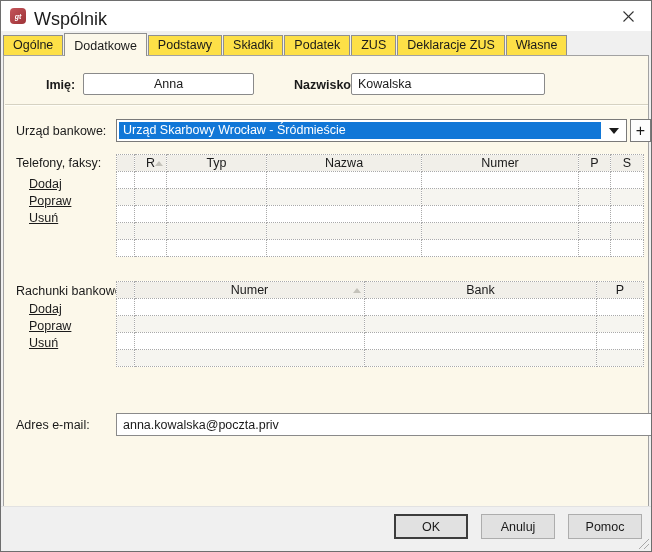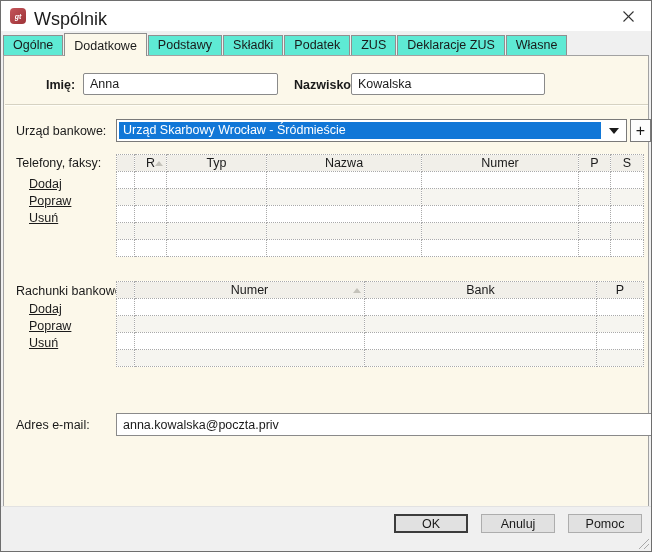--- a/index.html
+++ b/index.html
@@ -9,21 +9,21 @@
   
   .titlebar{position:absolute;left:0;top:0;right:0;height:30px;background:#ffffff;}
   .app-icon{position:absolute;left:9px;top:7px;width:16px;height:16px;border-radius:4px;
             background:linear-gradient(135deg,#c4555a,#9e3338);display:flex;align-items:center;justify-content:center;
             color:#fff;font-size:7px;font-style:italic;font-weight:bold;}
   .title-text{position:absolute;left:33px;top:8px;font-size:18px;}
   .close-btn{position:absolute;right:0;top:0;width:45px;height:30px;display:flex;align-items:center;justify-content:center;}
 
   
   .tabbar{position:absolute;left:0;top:30px;right:0;height:24px;display:flex;align-items:flex-end;padding-left:2px;z-index:4;}
-  .tab{position:relative;border:1px solid #8f8f8f;border-bottom:none;background:#5eead4;
+  .tab{position:relative;border:1px solid #8f8f8f;border-bottom:none;background:#fde047;
        padding:3px 9px 3px 9px;height:13px;line-height:13px;margin-right:1px;white-space:nowrap;}
   .tab.active{background:#fcf8ea;padding-top:6px;z-index:5;margin-bottom:-1px;}
 
   
   .panel{position:absolute;left:2px;top:54px;width:644px;height:450px;background:#fcf8ea;border:1px solid #a2a2a2;z-index:1;}
 
   .abs{position:absolute;z-index:2;}
   .lbl{white-space:nowrap;}
   .bold{font-weight:bold;}
 
@@ -60,21 +60,21 @@
   .row-arrow{display:inline-block;width:0;height:0;border-top:5px solid transparent;border-bottom:5px solid transparent;
              border-left:7px solid #111;}
   .check{color:#83937f;font-size:13px;}
 
   
   .email-wrap{position:absolute;z-index:2;}
   .send-icon{position:absolute;right:5px;top:4px;}
 
   
   .footer{position:absolute;left:0;right:0;bottom:0;height:44px;background:#f0f0f0;border-top:1px solid #e2e2e2;z-index:3;}
-  .btn{position:absolute;top:7px;width:74px;height:19px;background:#e1e1e1;border:1px solid #adadad;
+  .btn{position:absolute;top:7px;width:74px;height:25px;background:#e1e1e1;border:1px solid #adadad;
        display:flex;align-items:center;justify-content:center;font-family:"Liberation Sans",sans-serif;
        font-size:12.5px;box-sizing:border-box;}
   .btn.default{border:2px solid #3c3c3c;}
   .grip{position:absolute;right:2px;bottom:2px;}
 </style>
 </head>
 <body>
 
 <div class="window">
 
@@ -96,21 +96,21 @@
     <div class="tab">Składki</div>
     <div class="tab">Podatek</div>
     <div class="tab">ZUS</div>
     <div class="tab">Deklaracje ZUS</div>
     <div class="tab">Własne</div>
   </div>
 
   <div class="panel"></div>
 
   <div class="abs lbl bold" style="left:45px;top:77px;">Imię:</div>
-  <input class="tbox" style="left: 82px; top: 72px; width: 195px; height: 22px;" value="Anna">
+  <input class="tbox" style="left: 82px; top: 72px; width: 171px; height: 22px; text-align: center;" value="Anna">
   <div class="abs lbl bold" style="left:293px;top:77px;">Nazwisko:</div>
   <input class="tbox" style="left: 350px; top: 72px; width: 194px; height: 22px;" value="Kowalska">
 
   <div class="sep" style="left:4px;top:103px;width:643px;"></div>
 
   <div class="abs lbl" style="left:15px;top:123px;">Urząd bankowe:</div>
   <div class="combo" style="left:115px;top:118px;width:511px;height:23px;">
     <div class="combo-sel">Urząd Skarbowy Wrocław - Śródmieście</div>
     <div class="combo-arrow">
       <div class="tri-down"></div>

